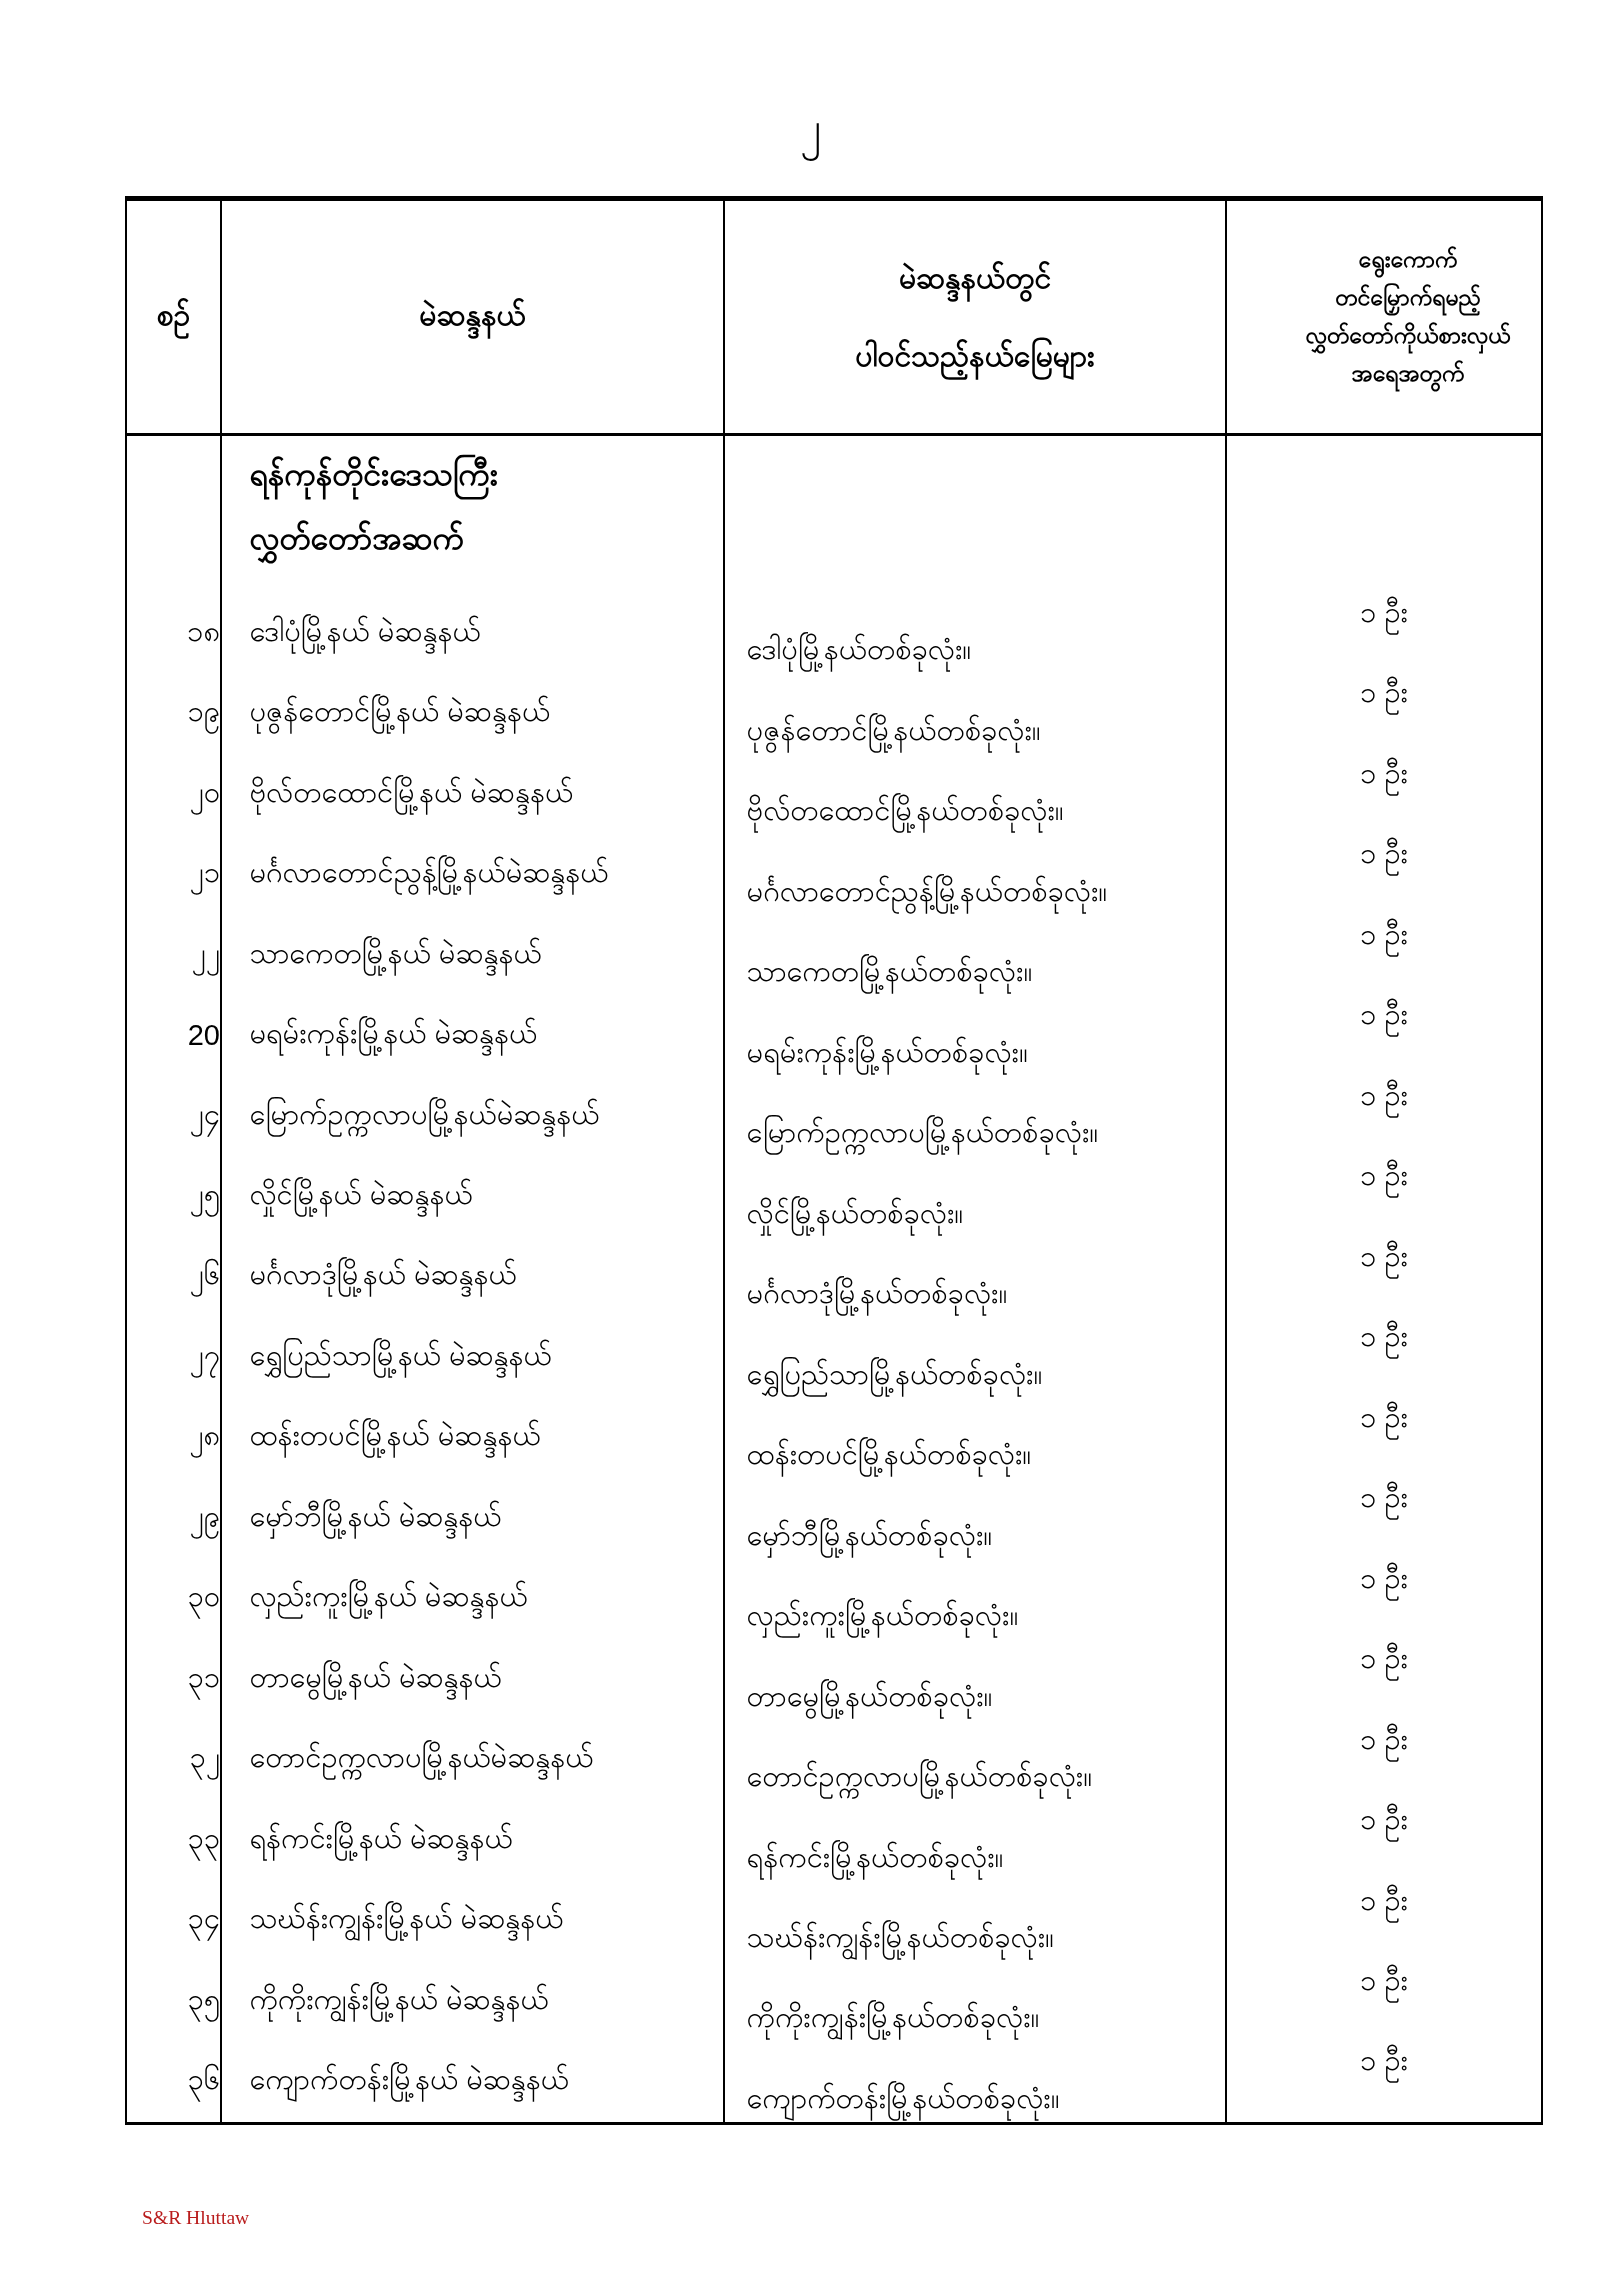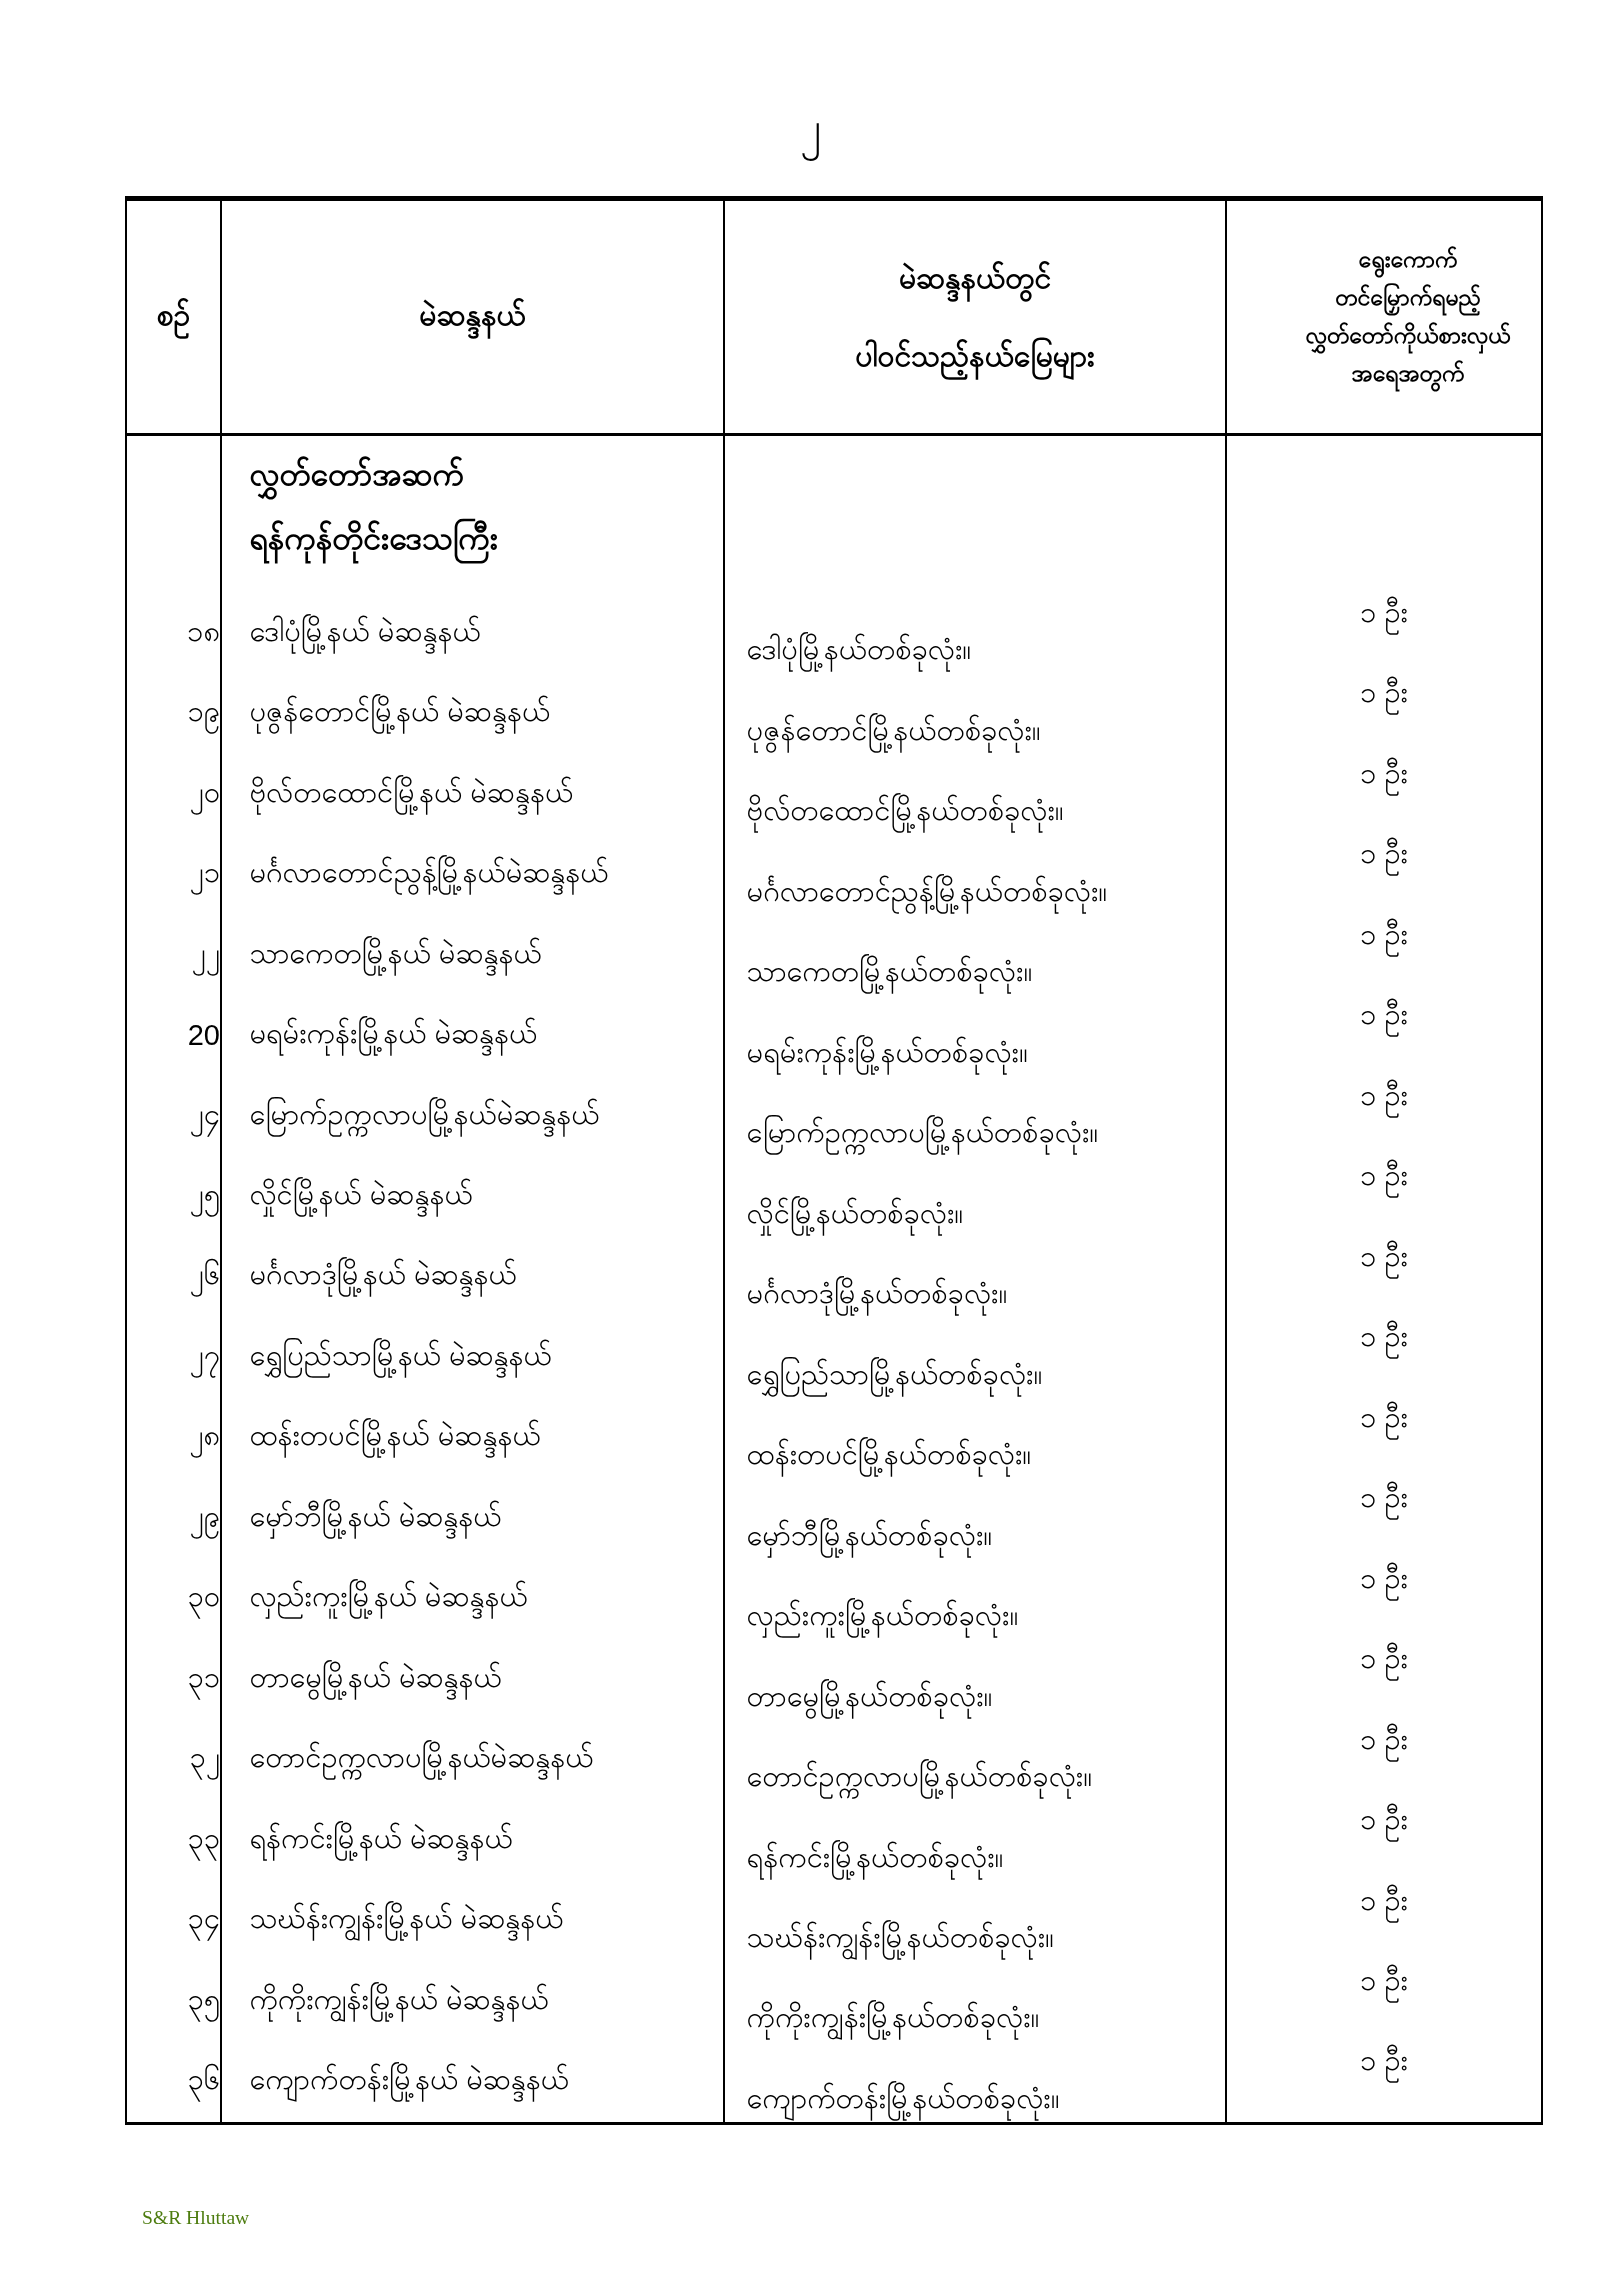--- a/index.html
+++ b/index.html
@@ -54,21 +54,21 @@
 
   .data-row { flex:1; font-size:29px; }
   .data-row .c1 { display:flex; align-items:center; justify-content:flex-end; }
   .data-row .c2 { display:flex; align-items:center; padding-left:27.4px; }
   .data-row .c3 { display:flex; align-items:flex-end; padding-left:21.6px; }
   .data-row .c4 { display:flex; justify-content:center; }
 
   .footer {
     position:absolute; left:142px; top:2207px;
     font-family:"Liberation Serif", serif;
-    font-size:19.6px; color:#4d7c0f;
+    font-size:19.6px; color:#b91c1c;
   }
 </style>
 </head>
 <body>
 
 <div class="page">
 
   <div class="page-number">၂</div>
 
   <div class="doc-table">
@@ -88,22 +88,22 @@
         <span>ရွေးကောက်</span>
         <span>တင်မြှောက်ရမည့်</span>
         <span>လွှတ်တော်ကိုယ်စားလှယ်</span>
         <span>အရေအတွက်</span>
       </div>
     </div>
 
     <div class="row section-row">
       <div class="c1"></div>
       <div class="c2">
+        <div>ရန်ကုန်တိုင်းဒေသကြီး</div>
         <div>လွှတ်တော်အဆက်</div>
-        <div>ရန်ကုန်တိုင်းဒေသကြီး</div>
       </div>
       <div class="c3"></div>
       <div class="c4"></div>
     </div>
 
   <div class="row data-row">
     <div class="c1">
       <span>၁၈</span>
     </div>
     <div class="c2">

